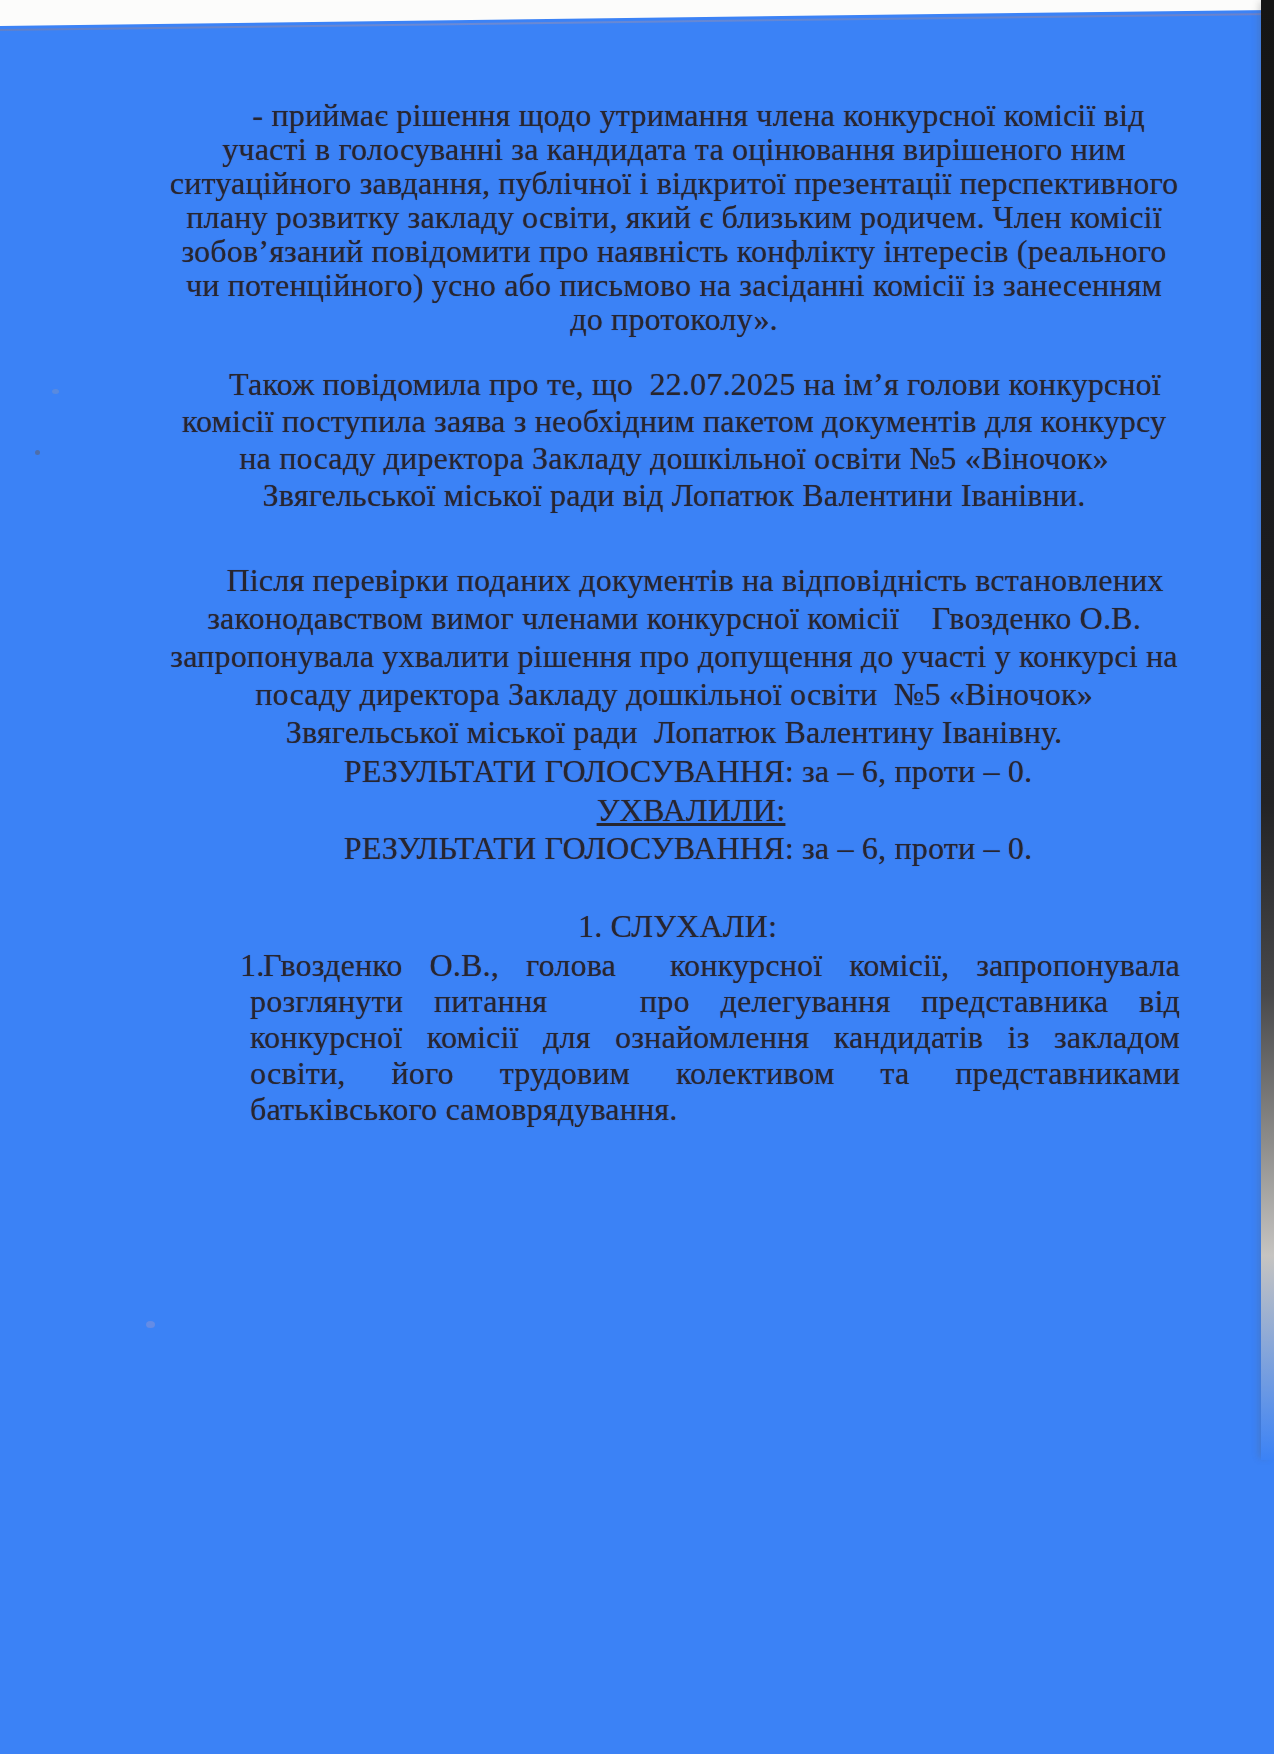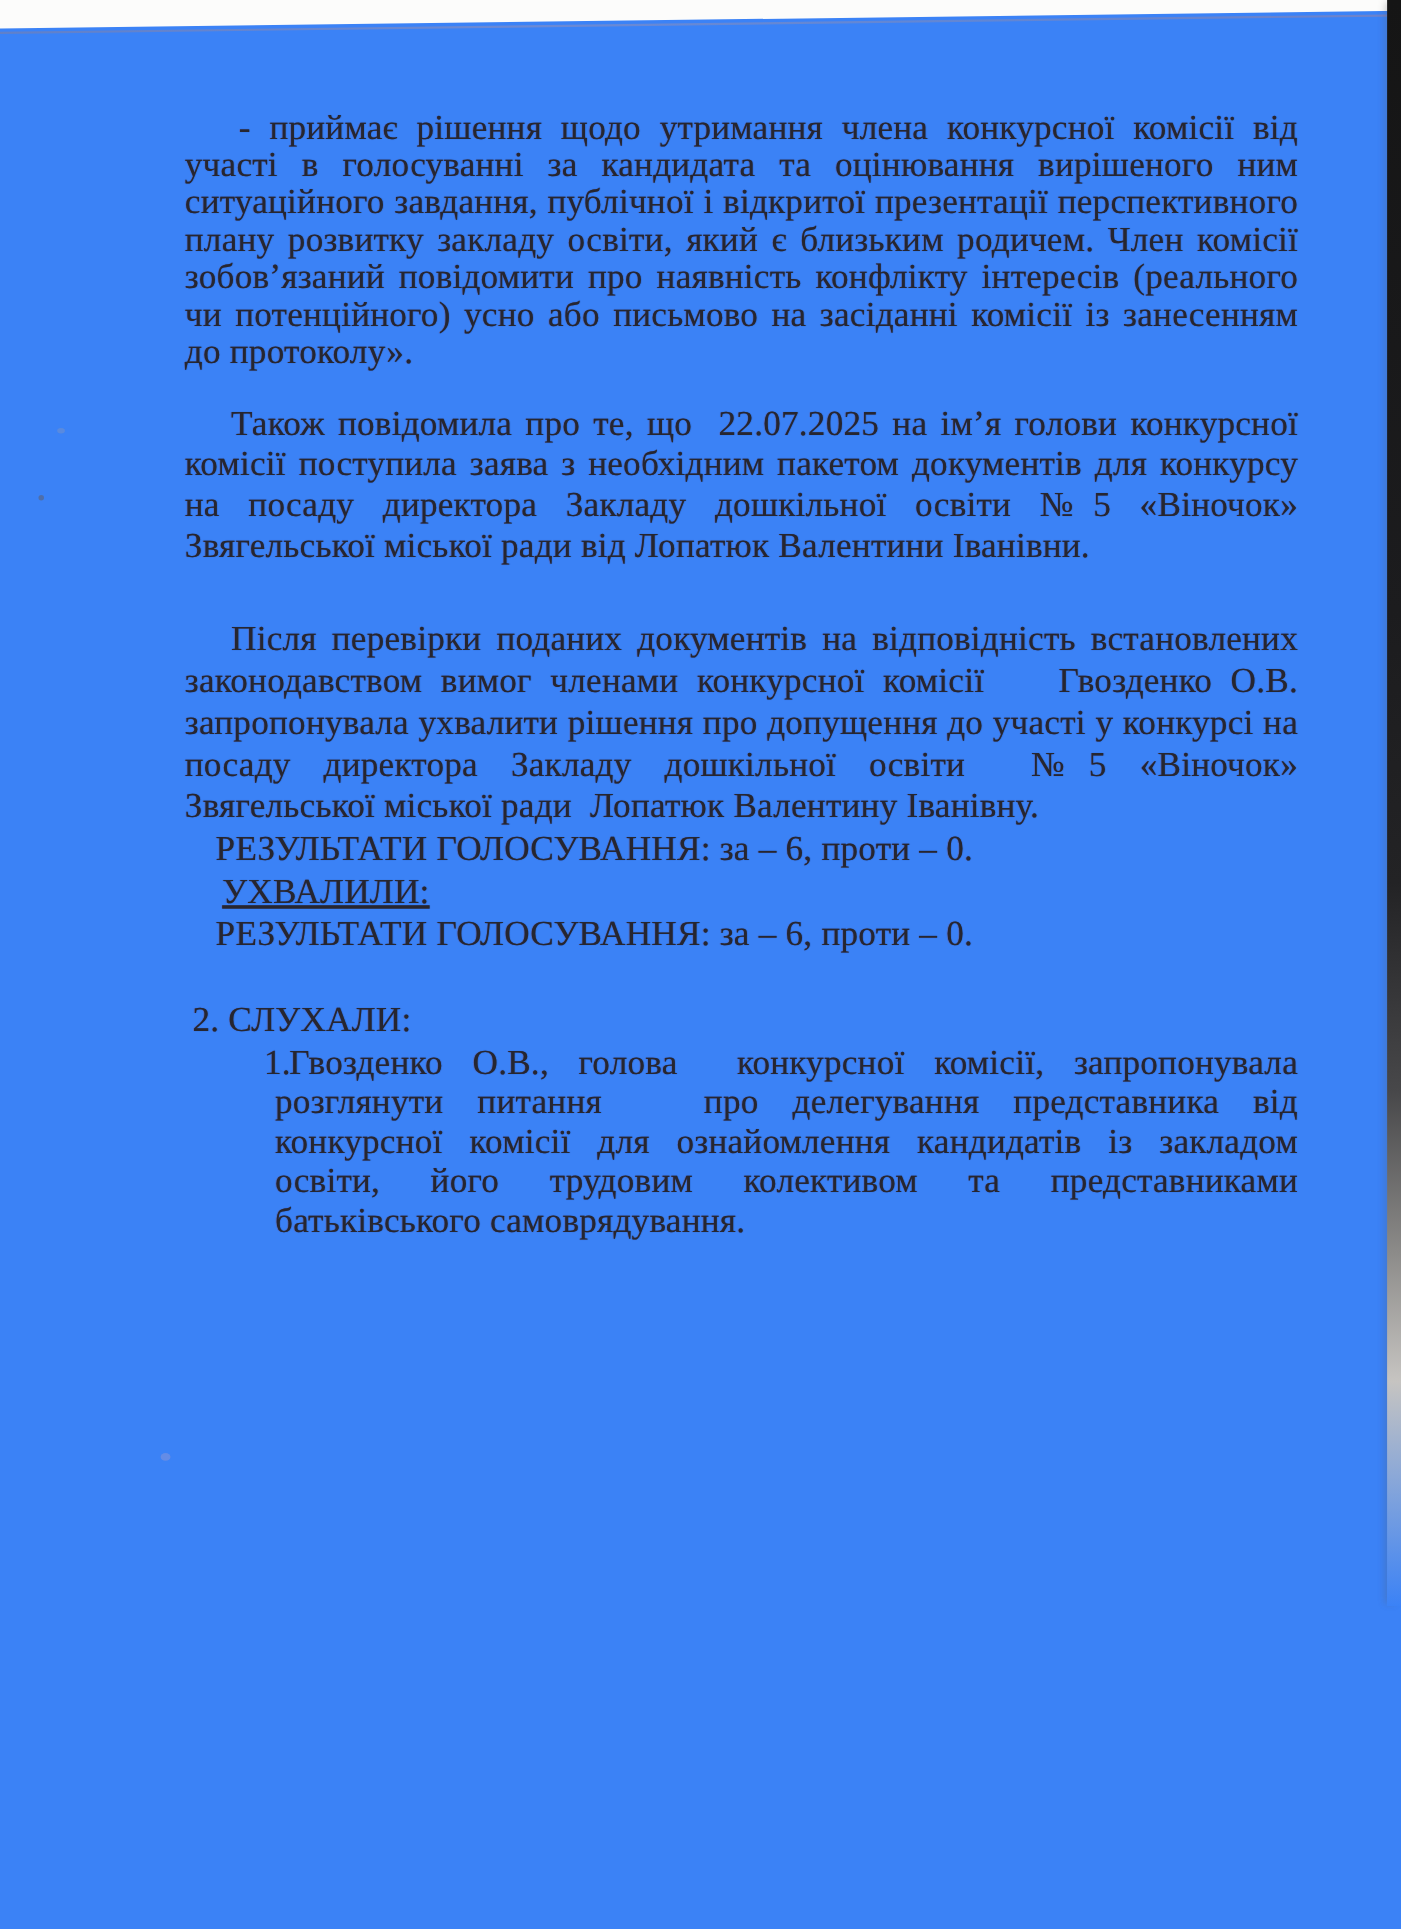--- a/index.html
+++ b/index.html
@@ -56,21 +56,21 @@
     width: 1012px;
     font-size: 32px;
     color: #262630;
     text-align: justify;
     letter-spacing: 0.2px;
     text-shadow:
       0.8px 0 0.6px rgba(30,80,170,0.16),
       -0.8px 0 0.6px rgba(170,55,45,0.20),
       0 0 0.7px rgba(25,25,45,0.55);
   }
-  .content p { margin: 0; }
+  .content p { margin: 0; text-align: center; }
   .p1        { line-height: 34px; text-indent: 49px; }
   .p2        { line-height: 37px; text-indent: 42px; margin-top: 30px !important; }
   .p3        { line-height: 38px; text-indent: 42px; margin-top: 47px !important; font-family: Liberation Serif, serif; }
   .p4        { line-height: 37px; text-indent: 8px;  margin-top: 39px !important; }
   .vote-line { line-height: 37px; padding-left: 28px; text-align: left; margin-top: 2px !important; }
   .p5        { line-height: 38px; margin-top: 40px !important; }
   .p6        { line-height: 38px; text-indent: 10px; margin-top: 3px !important; }
   .h-uhv     { line-height: 38px; padding-left: 34px; text-align: left; margin-top: 1px !important; text-decoration: underline; }
   .p8        { line-height: 38px; }
   .vote-line2{ line-height: 38px; padding-left: 28px; text-align: left; }
@@ -116,21 +116,21 @@
 
     <p class="vote-line">РЕЗУЛЬТАТИ ГОЛОСУВАННЯ: за – 6, проти – 0.</p>
 
 
 
     <p class="h-uhv">УХВАЛИЛИ:</p>
 
 
     <p class="vote-line2">РЕЗУЛЬТАТИ ГОЛОСУВАННЯ: за – 6, проти – 0.</p>
 
-    <p class="h-sluhaly">2. СЛУХАЛИ:</p>
+    <p class="h-sluhaly">1. СЛУХАЛИ:</p>
 
     <div class="list-item">
       <span class="li-num">1.</span>
       <div class="li-text">Гвозденко О.В., голова &nbsp;конкурсної комісії, запропонувала розглянути питання &nbsp;&nbsp;про делегування представника від конкурсної комісії для ознайомлення кандидатів із закладом освіти, його трудовим колективом та представниками батьківського самоврядування.</div>
     </div>
 
   </div>
 </div>
 
 </body></html>

